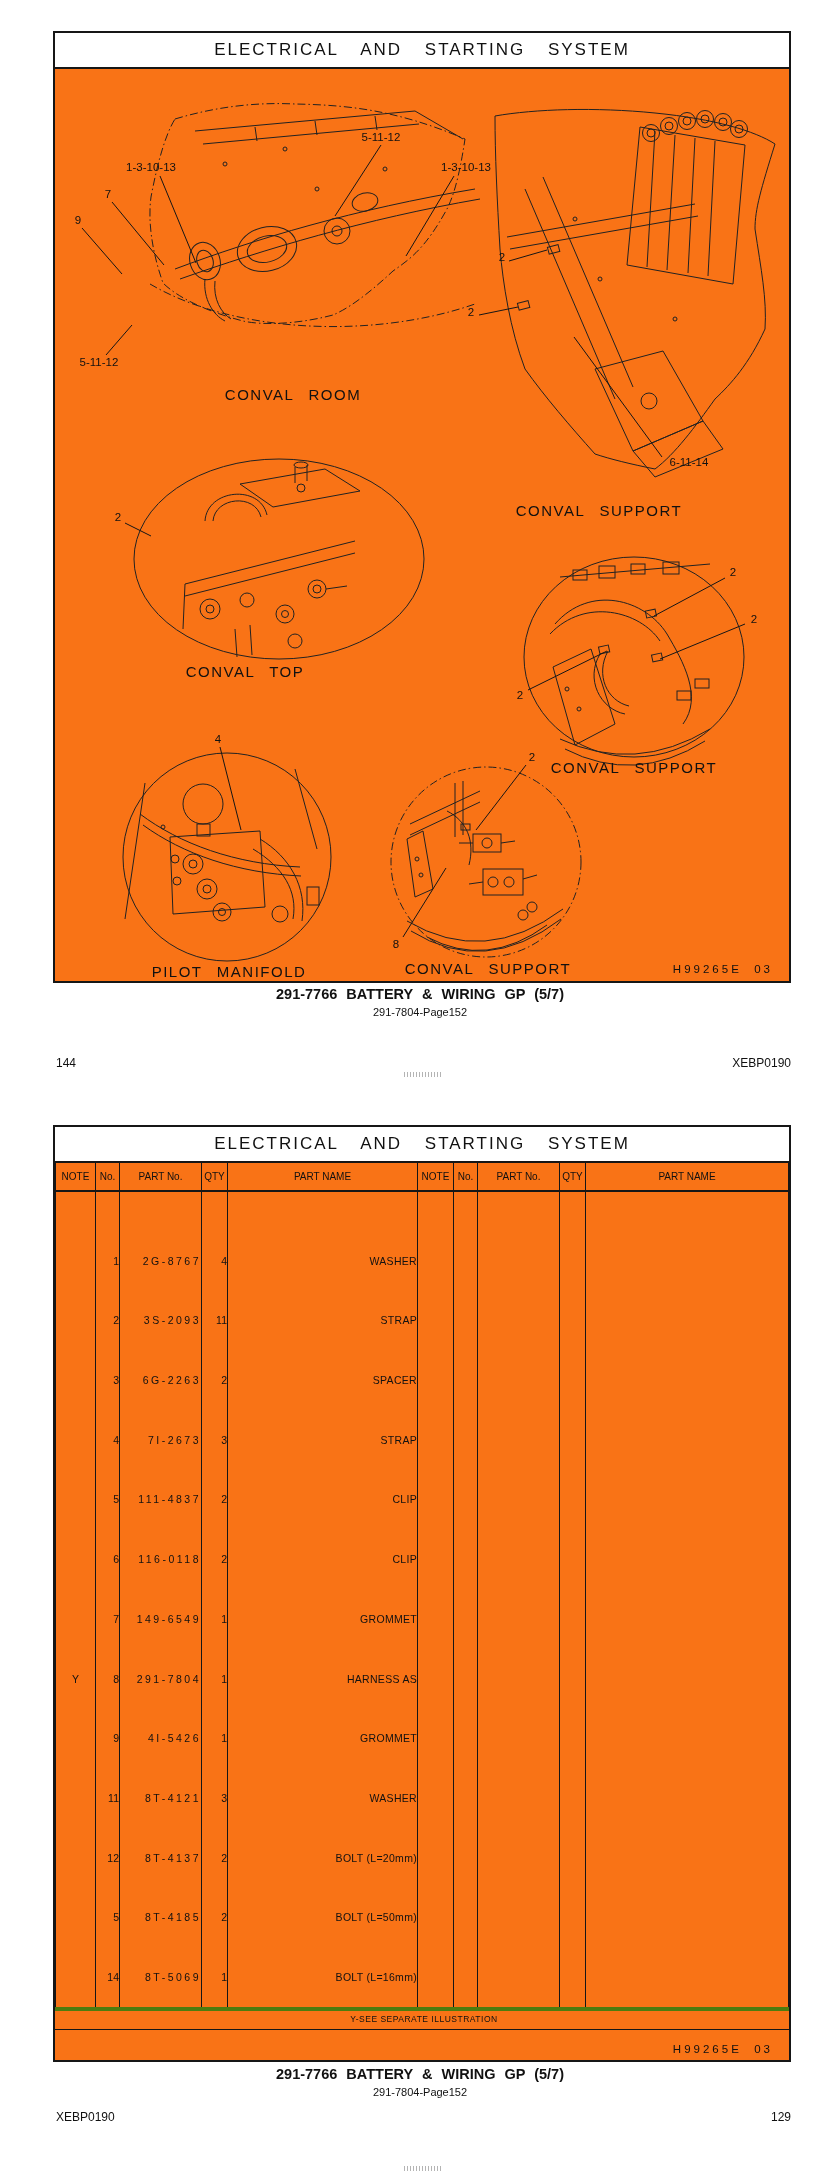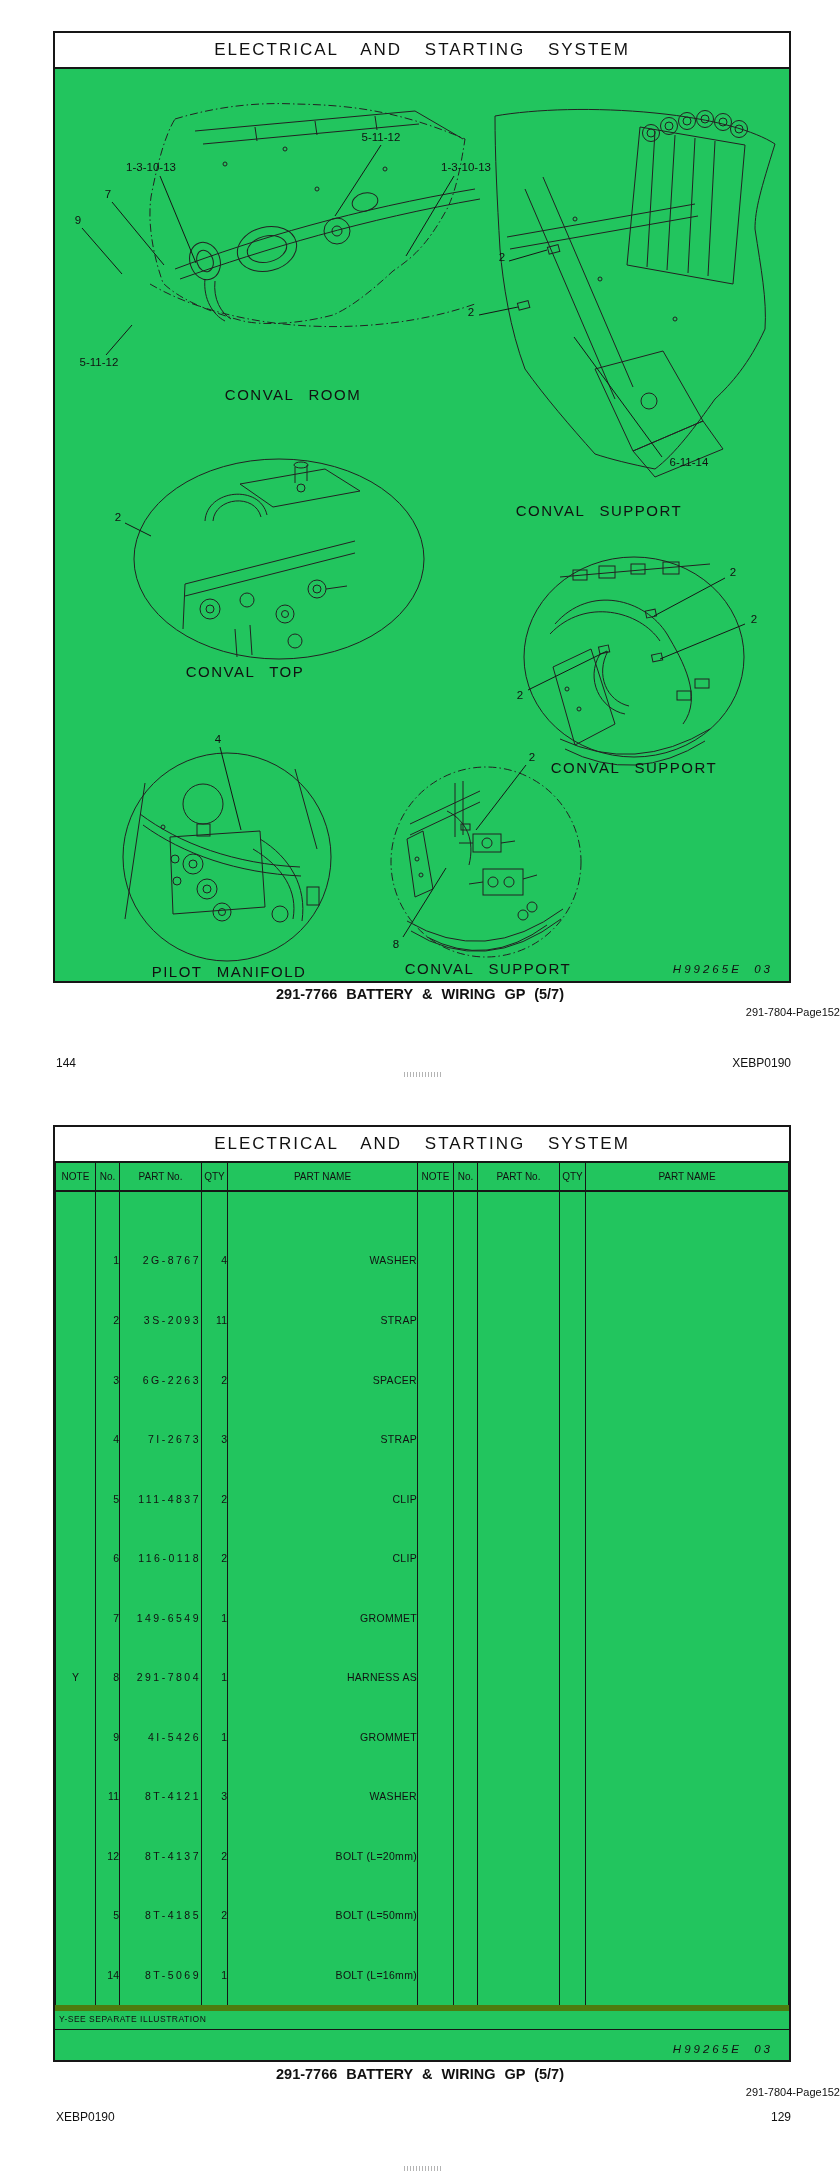--- a/index.html
+++ b/index.html
@@ -1,46 +1,46 @@
 <!DOCTYPE html>
 <html><head>
 <meta charset="utf-8">
 <style>
   html,body{margin:0;padding:0;background:#fff;width:840px;height:2178px;position:relative;overflow:hidden;
             font-family:"Liberation Sans",sans-serif;color:#111;}
-  .sheet{position:absolute;left:53px;width:738px;border:2px solid #161616;background:#22c55e;box-sizing:border-box;}
+  .sheet{position:absolute;left:53px;width:738px;border:2px solid #161616;background:#f97316;box-sizing:border-box;}
   #sheet1{top:31px;height:952px;}
   #sheet2{top:1125px;height:937px;display:flex;flex-direction:column;}
   .sheet-title{height:34px;line-height:34px;text-align:center;font-size:17px;letter-spacing:2px;word-spacing:16px;
                border-bottom:2px solid #161616;background:#fff;position:relative;z-index:2;}
   #art{position:absolute;left:0;top:36px;width:734px;height:912px;}
   svg text{font-family:"Liberation Sans",sans-serif;fill:#111;}
   .callout{font-size:11.5px;}
   .cap{font-size:15px;letter-spacing:1.5px;word-spacing:9px;}
-  .doccode{position:absolute;right:16px;bottom:6px;font-size:11.5px;letter-spacing:3px;white-space:pre;font-style:italic;}
+  .doccode{position:absolute;right:16px;bottom:6px;font-size:11.5px;letter-spacing:3px;white-space:pre;}
   .ftitle{position:absolute;left:0;width:840px;text-align:center;font-size:14.5px;font-weight:bold;word-spacing:5px;}
-  .fsub{position:absolute;left:0;width:840px;text-align:right;font-size:11px;}
+  .fsub{position:absolute;left:0;width:840px;text-align:center;font-size:11px;}
   .meta{position:absolute;font-size:12px;}
   .micro{position:absolute;width:38px;height:5px;opacity:.55;
          background:repeating-linear-gradient(90deg,#777 0 1px,transparent 1px 3px);}
   
   .tablewrap{flex:1;display:flex;flex-direction:column;}
   table.parts{width:100%;height:100%;border-collapse:collapse;table-layout:fixed;}
   table.parts th,table.parts td{border-left:1px solid #161616;border-right:1px solid #161616;
     padding:0;font-size:10.5px;overflow:hidden;white-space:nowrap;}
   table.parts thead th{height:27px;border-bottom:2px solid #161616;font-weight:normal;font-size:10px;text-align:center;}
   table.parts tbody tr.spacer{height:10px;}
   table.parts tbody tr.prow{height:15px;}
   td.c-note,td.c-note2{text-align:center;}
   td.c-no,td.c-no2{text-align:right;padding-right:6px;}
   td.c-part,td.c-part2{text-align:right;letter-spacing:2.5px;}
   td.c-qty,td.c-qty2{text-align:right;padding-right:7px;}
   td.c-name,td.c-name2{text-align:right;padding-left:8px;font-size:10px;letter-spacing:.3px;}
-  .notestrip{height:18px;line-height:17px;border-top:6px solid #4d7c0f;border-bottom:1px solid #161616;
-             font-size:8.5px;letter-spacing:.5px;padding-left:4px;}
+  .notestrip{height:18px;line-height:17px;border-top:4px solid #4d7c0f;border-bottom:1px solid #161616;
+             font-size:8.5px;letter-spacing:.5px;padding-left:4px;text-align:center;}
   .codestrip{height:30px;position:relative;}
   .codestrip .doccode{bottom:5px;}
 </style>
 </head>
 <body>
 
 <div class="sheet" id="sheet1">
   <div class="sheet-title">ELECTRICAL AND STARTING SYSTEM</div>
 
   <svg id="art" viewBox="0 0 734 912">

